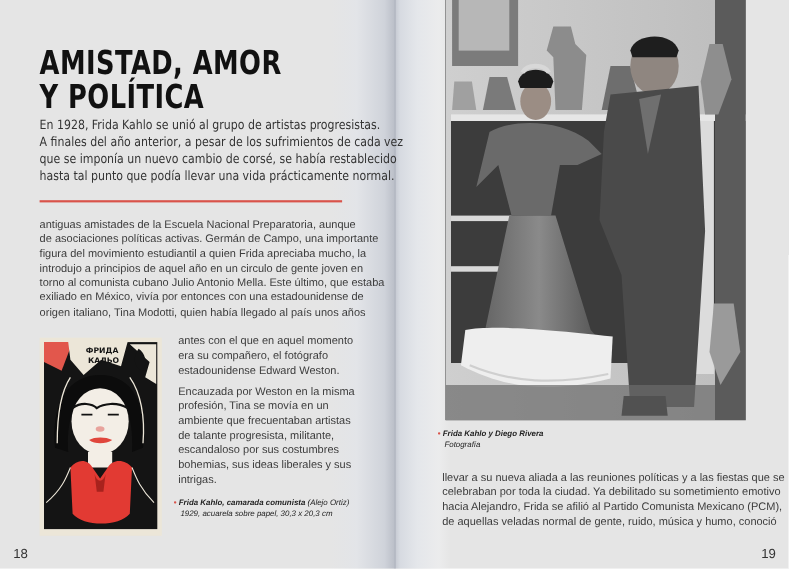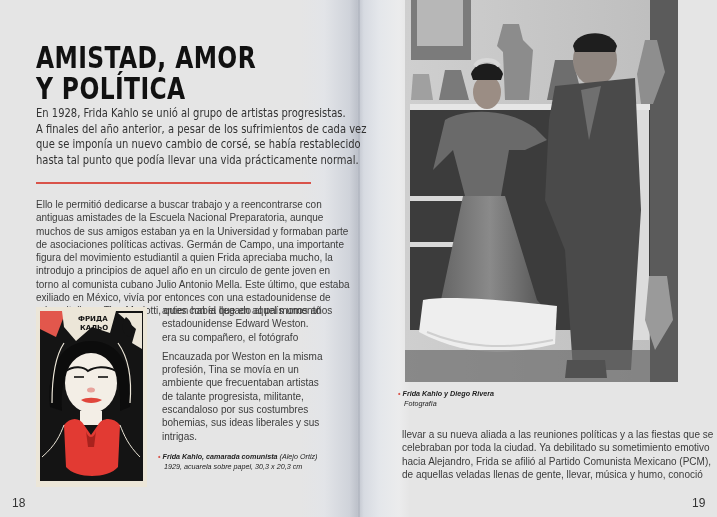--- a/index.html
+++ b/index.html
@@ -104,36 +104,34 @@
     <div class="lead">
       <span>En 1928, Frida Kahlo se unió al grupo de artistas progresistas.</span>
       <span>A finales del año anterior, a pesar de los sufrimientos de cada vez</span>
       <span>que se imponía un nuevo cambio de corsé, se había restablecido</span>
       <span>hasta tal punto que podía llevar una vida prácticamente normal.</span>
     </div>
 
     <div class="rule"></div>
 
     <div class="body-text left-body-top">
-      <span class="ln">Ello le permitió dedicarse a buscar trabajo y a reencontrarse con</span>
       <span class="ln">antiguas amistades de la Escuela Nacional Preparatoria, aunque</span>
-      <span class="ln">muchos de sus amigos estaban ya en la Universidad y formaban parte</span>
       <span class="ln">de asociaciones políticas activas. Germán de Campo, una importante</span>
       <span class="ln">figura del movimiento estudiantil a quien Frida apreciaba mucho, la</span>
       <span class="ln">introdujo a principios de aquel año en un circulo de gente joven en</span>
       <span class="ln">torno al comunista cubano Julio Antonio Mella. Este último, que estaba</span>
       <span class="ln">exiliado en México, vivía por entonces con una estadounidense de</span>
       <span class="ln">origen italiano, Tina Modotti, quien había llegado al país unos años</span>
     </div>
 
     <div class="body-text left-body-col">
       <p>
         <span class="ln">antes con el que en aquel momento</span>
+        <span class="ln">era su compañero, el fotógrafo</span>
         <span class="ln">estadounidense Edward Weston.</span>
-        <span class="ln">era su compañero, el fotógrafo</span>
       </p>
       <p>
         <span class="ln">Encauzada por Weston en la misma</span>
         <span class="ln">profesión, Tina se movía en un</span>
         <span class="ln">ambiente que frecuentaban artistas</span>
         <span class="ln">de talante progresista, militante,</span>
         <span class="ln">escandaloso por sus costumbres</span>
         <span class="ln">bohemias, sus ideas liberales y sus</span>
         <span class="ln">intrigas.</span>
       </p>
@@ -234,19 +232,19 @@
       <div>
         <span class="bullet">•</span><b>Frida Kahlo y Diego Rivera</b>
       </div>
       <div style="padding-left:6px;">Fotografía</div>
     </div>
 
     <div class="body-text right-body">
       <span class="ln">llevar a su nueva aliada a las reuniones políticas y a las fiestas que se</span>
       <span class="ln">celebraban por toda la ciudad. Ya debilitado su sometimiento emotivo</span>
       <span class="ln">hacia Alejandro, Frida se afilió al Partido Comunista Mexicano (PCM),</span>
-      <span class="ln">de aquellas veladas llenas de gente, llevar, música y humo, conoció</span>
+      <span class="ln">de aquellas veladas normal de gente, ruido, música y humo, conoció</span>
     </div>
 
     <div class="page-num page-num-right">19</div>
   </div>
 
 </div>
 
 </body></html>

